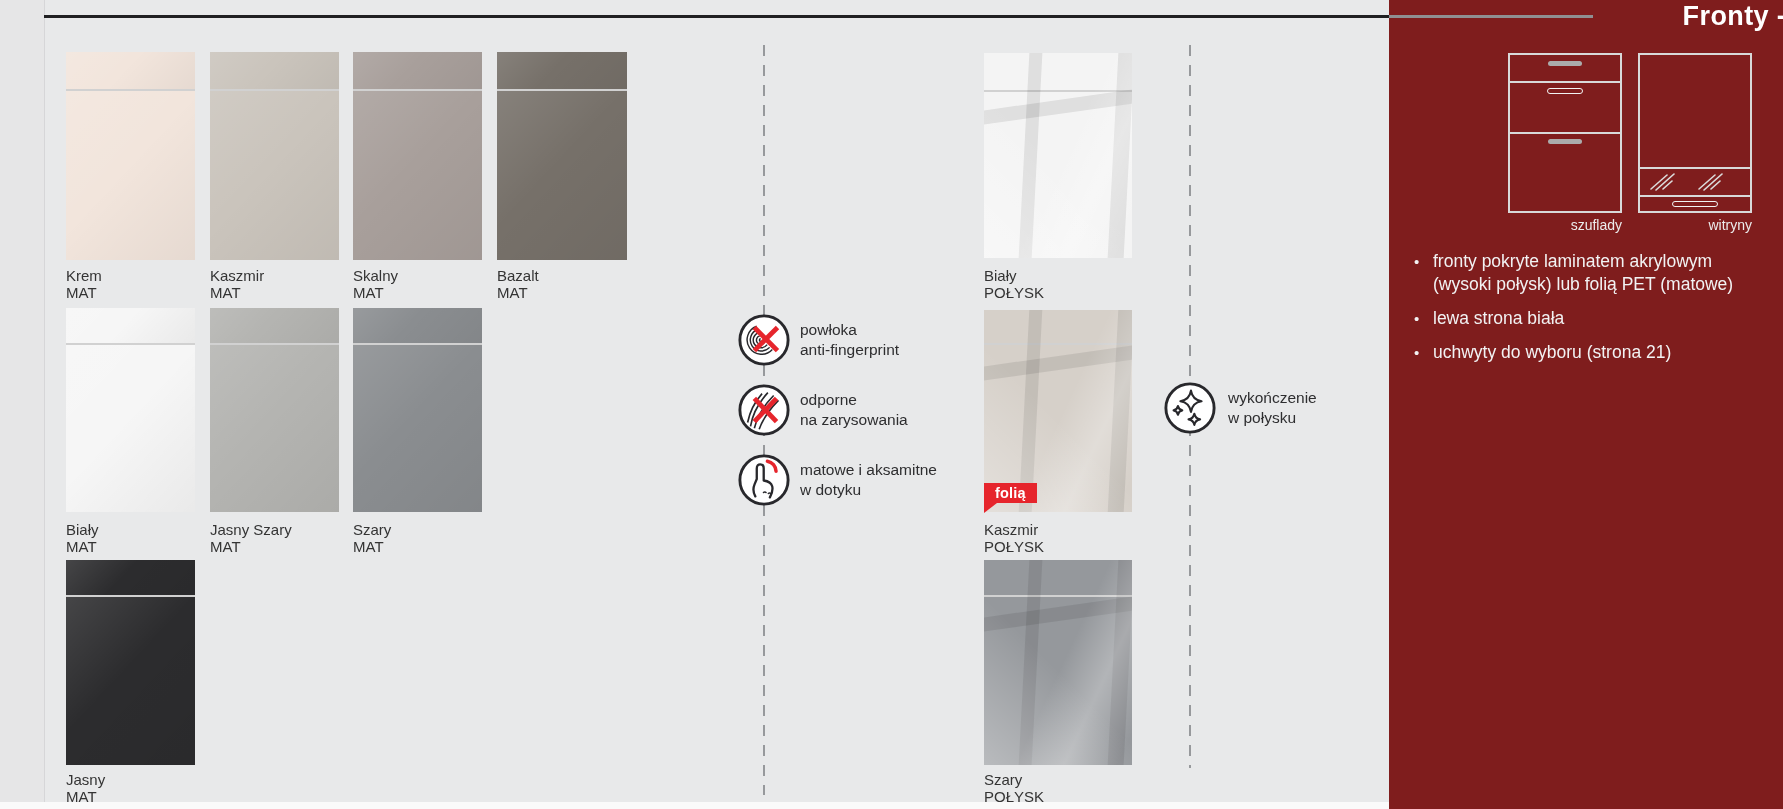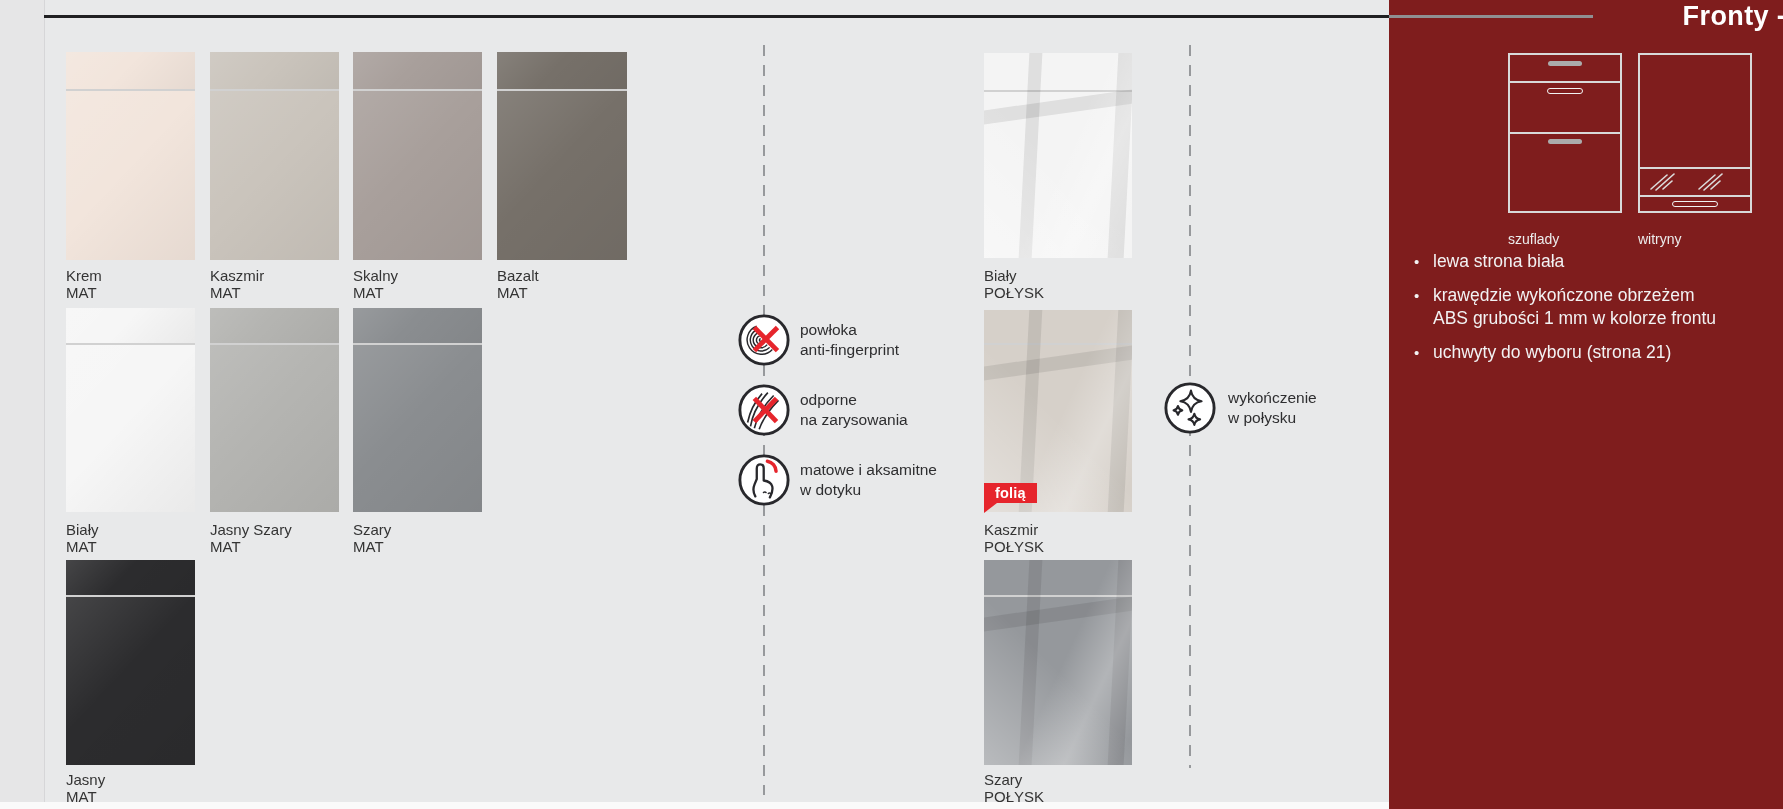--- a/index.html
+++ b/index.html
@@ -51,21 +51,21 @@
   
   .sidebar{position:absolute;left:1389px;top:0;width:469px;height:809px;background:#7f1d1d;color:#f0f0f0;}
   .sidebar-title{position:absolute;top:1px;right:30px;font-size:27px;font-weight:bold;color:#ffffff;letter-spacing:.4px;}
   .cab{position:absolute;border:2px solid #d9d9d9;box-sizing:border-box;}
   .cab-line{position:absolute;left:0;right:0;height:2px;background:#d9d9d9;}
   .handle{position:absolute;left:50%;transform:translateX(-50%);height:5px;border-radius:3px;}
   .handle.filled{width:34px;background:#ababab;}
   .handle.outlined{width:36px;border:1.5px solid #f2f2f2;background:transparent;box-sizing:border-box;height:6px;}
   .handle.wide{width:46px;}
   .glass{position:absolute;left:0;top:114px;width:110px;height:26px;}
-  .cab-label{position:absolute;font-size:14px;color:#ececec;text-align:left;margin-top:14px;}
+  .cab-label{position:absolute;font-size:14px;color:#ececec;text-align:right;}
 
   .bullets{position:absolute;left:23px;top:250px;width:345px;margin:0;padding:0;list-style:none;
            font-size:17.5px;line-height:23px;color:#f2f2f3;}
   .bullets li{position:relative;padding-left:21px;margin-bottom:11px;}
   .bullets li::before{content:"\2022";position:absolute;left:2px;top:0;font-size:15px;color:#f2f2f3;}
   .bullets li span{display:block;}
 </style>
 </head>
 <body>
 
@@ -297,25 +297,25 @@
             <line x1="64" y1="21" x2="82" y2="5"></line>
             <line x1="71" y1="20" x2="80" y2="12"></line>
         </g>
       </svg>
       <div class="handle outlined wide" style="top:146px"></div>
     </div>
     <div class="cab-label" style="left:249px;top:217px;width:114px">witryny</div>
 
     <ul class="bullets">
       <li>
-        <span>lewa strona biała</span>
+        <span>fronty pokryte laminatem akrylowym</span>
+        <span>(wysoki połysk) lub folią PET (matowe)</span>
       </li>
       <li>
-        <span>krawędzie wykończone obrzeżem</span>
-        <span>ABS grubości 1 mm w kolorze frontu</span>
+        <span>lewa strona biała</span>
       </li>
       <li>
         <span>uchwyty do wyboru (strona 21)</span>
       </li>
     </ul>
   </div>
 
 </div>
 
 </body></html>

